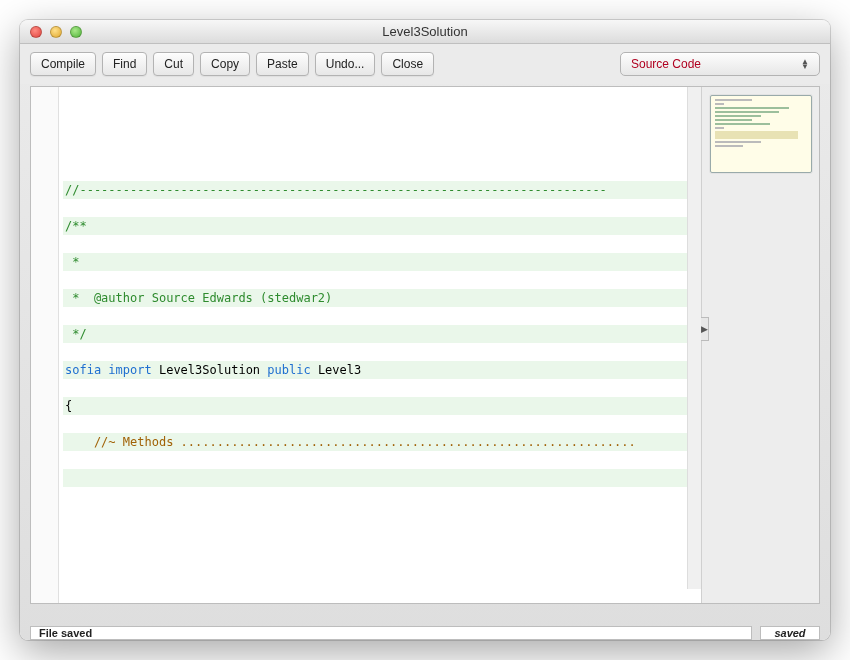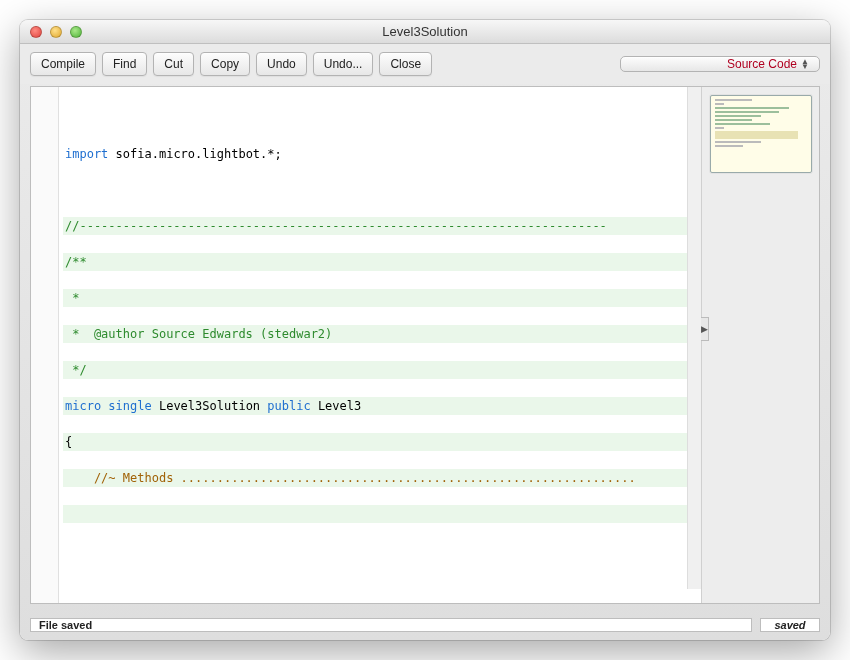--- a/index.html
+++ b/index.html
@@ -68,30 +68,29 @@
       border: 1px solid #b3b3b3;
       border-radius: 4px;
       box-shadow: 0 1px 0 rgba(255,255,255,0.5) inset, 0 1px 1px rgba(0,0,0,0.05);
       cursor: default;
       display: flex;
       align-items: center;
     }
     .toolbar-spacer { flex: 1; }
     .selector {
       width: 200px;
-      height: 16px;
+      height: 24px;
       background: linear-gradient(to bottom, #fdfdfd, #e7e7e7);
       border: 1px solid #b3b3b3;
       border-radius: 5px;
       display: flex;
       align-items: center;
       padding: 0 6px 0 10px;
       position: relative;
       box-shadow: 0 1px 0 rgba(255,255,255,0.5) inset;
-      text-align: right;
     }
     .selector-text { color: #b00020; font-size: 12px; flex: 1; }
     .selector-arrows {
       width: 16px;
       display: flex;
       flex-direction: column;
       align-items: center;
       line-height: 5px;
       font-size: 8px;
       color: #555;
@@ -164,21 +163,21 @@
       width: 8px; height: 24px;
       background: #e7e7e7;
       border:1px solid #bbb;
       border-left:none;
       display:flex; align-items:center; justify-content:center;
       font-size:9px; color:#555;
     }
     .statusbar {
       height: 30px;
       display: flex;
-      align-items: flex-end;
+      align-items: flex-start;
       padding: 16px 10px 8px 10px;
       gap: 8px;
     }
     .status-left {
       flex: 1;
       border: 1px solid #bdbdbd;
       background: #fff;
       display:flex; align-items:center;
       padding: 0 8px;
       font-size: 11px;
@@ -215,47 +214,46 @@
       <div class="tl green"></div>
     </div>
     <div class="title">Level3Solution</div>
   </div>
 
   <div class="toolbar">
     <div class="btn">Compile</div>
     <div class="btn">Find</div>
     <div class="btn">Cut</div>
     <div class="btn">Copy</div>
-    <div class="btn">Undo</div>
+    <div class="btn">Paste</div>
     <div class="btn">Undo...</div>
     <div class="btn">Close</div>
     <div class="toolbar-spacer"></div>
     <div class="selector">
       <span class="selector-text">Source Code</span>
       <span class="selector-arrows">
         <span>▲</span>
           <span>▼</span>
       </span>
     </div>
   </div>
 
   <div class="content-area">
 
     <div class="editor-pane">
       <div class="gutter"></div>
       <div class="code">
         <div class="code-content">
-<span class="ln"><span class="kw-blue">import</span><span> sofia.micro.lightbot.*;</span></span>
 <span class="ln">&nbsp;</span>
 <span class="ln bg-green"><span class="cm">//-------------------------------------------------------------------------</span></span>
 <span class="ln bg-green"><span class="cm">/**</span></span>
 <span class="ln bg-green"><span class="cm"> *</span></span>
 <span class="ln bg-green"><span class="cm"> *  @author Source Edwards (stedwar2)</span></span>
 <span class="ln bg-green"><span class="cm"> */</span></span>
-<span class="ln bg-green"><span class="kw-blue">micro</span> <span class="kw-blue">single</span><span> Level3Solution </span><span class="kw-blue">public</span><span> Level3</span></span>
+<span class="ln bg-green"><span class="kw-blue">sofia</span> <span class="kw-blue">import</span><span> Level3Solution </span><span class="kw-blue">public</span><span> Level3</span></span>
 <span class="ln bg-green">{</span>
 <span class="ln bg-green"><span class="gray">    //~ Methods ...............................................................</span></span>
 <span class="ln bg-green">&nbsp;</span>
 
 
 
 
 
 
 

